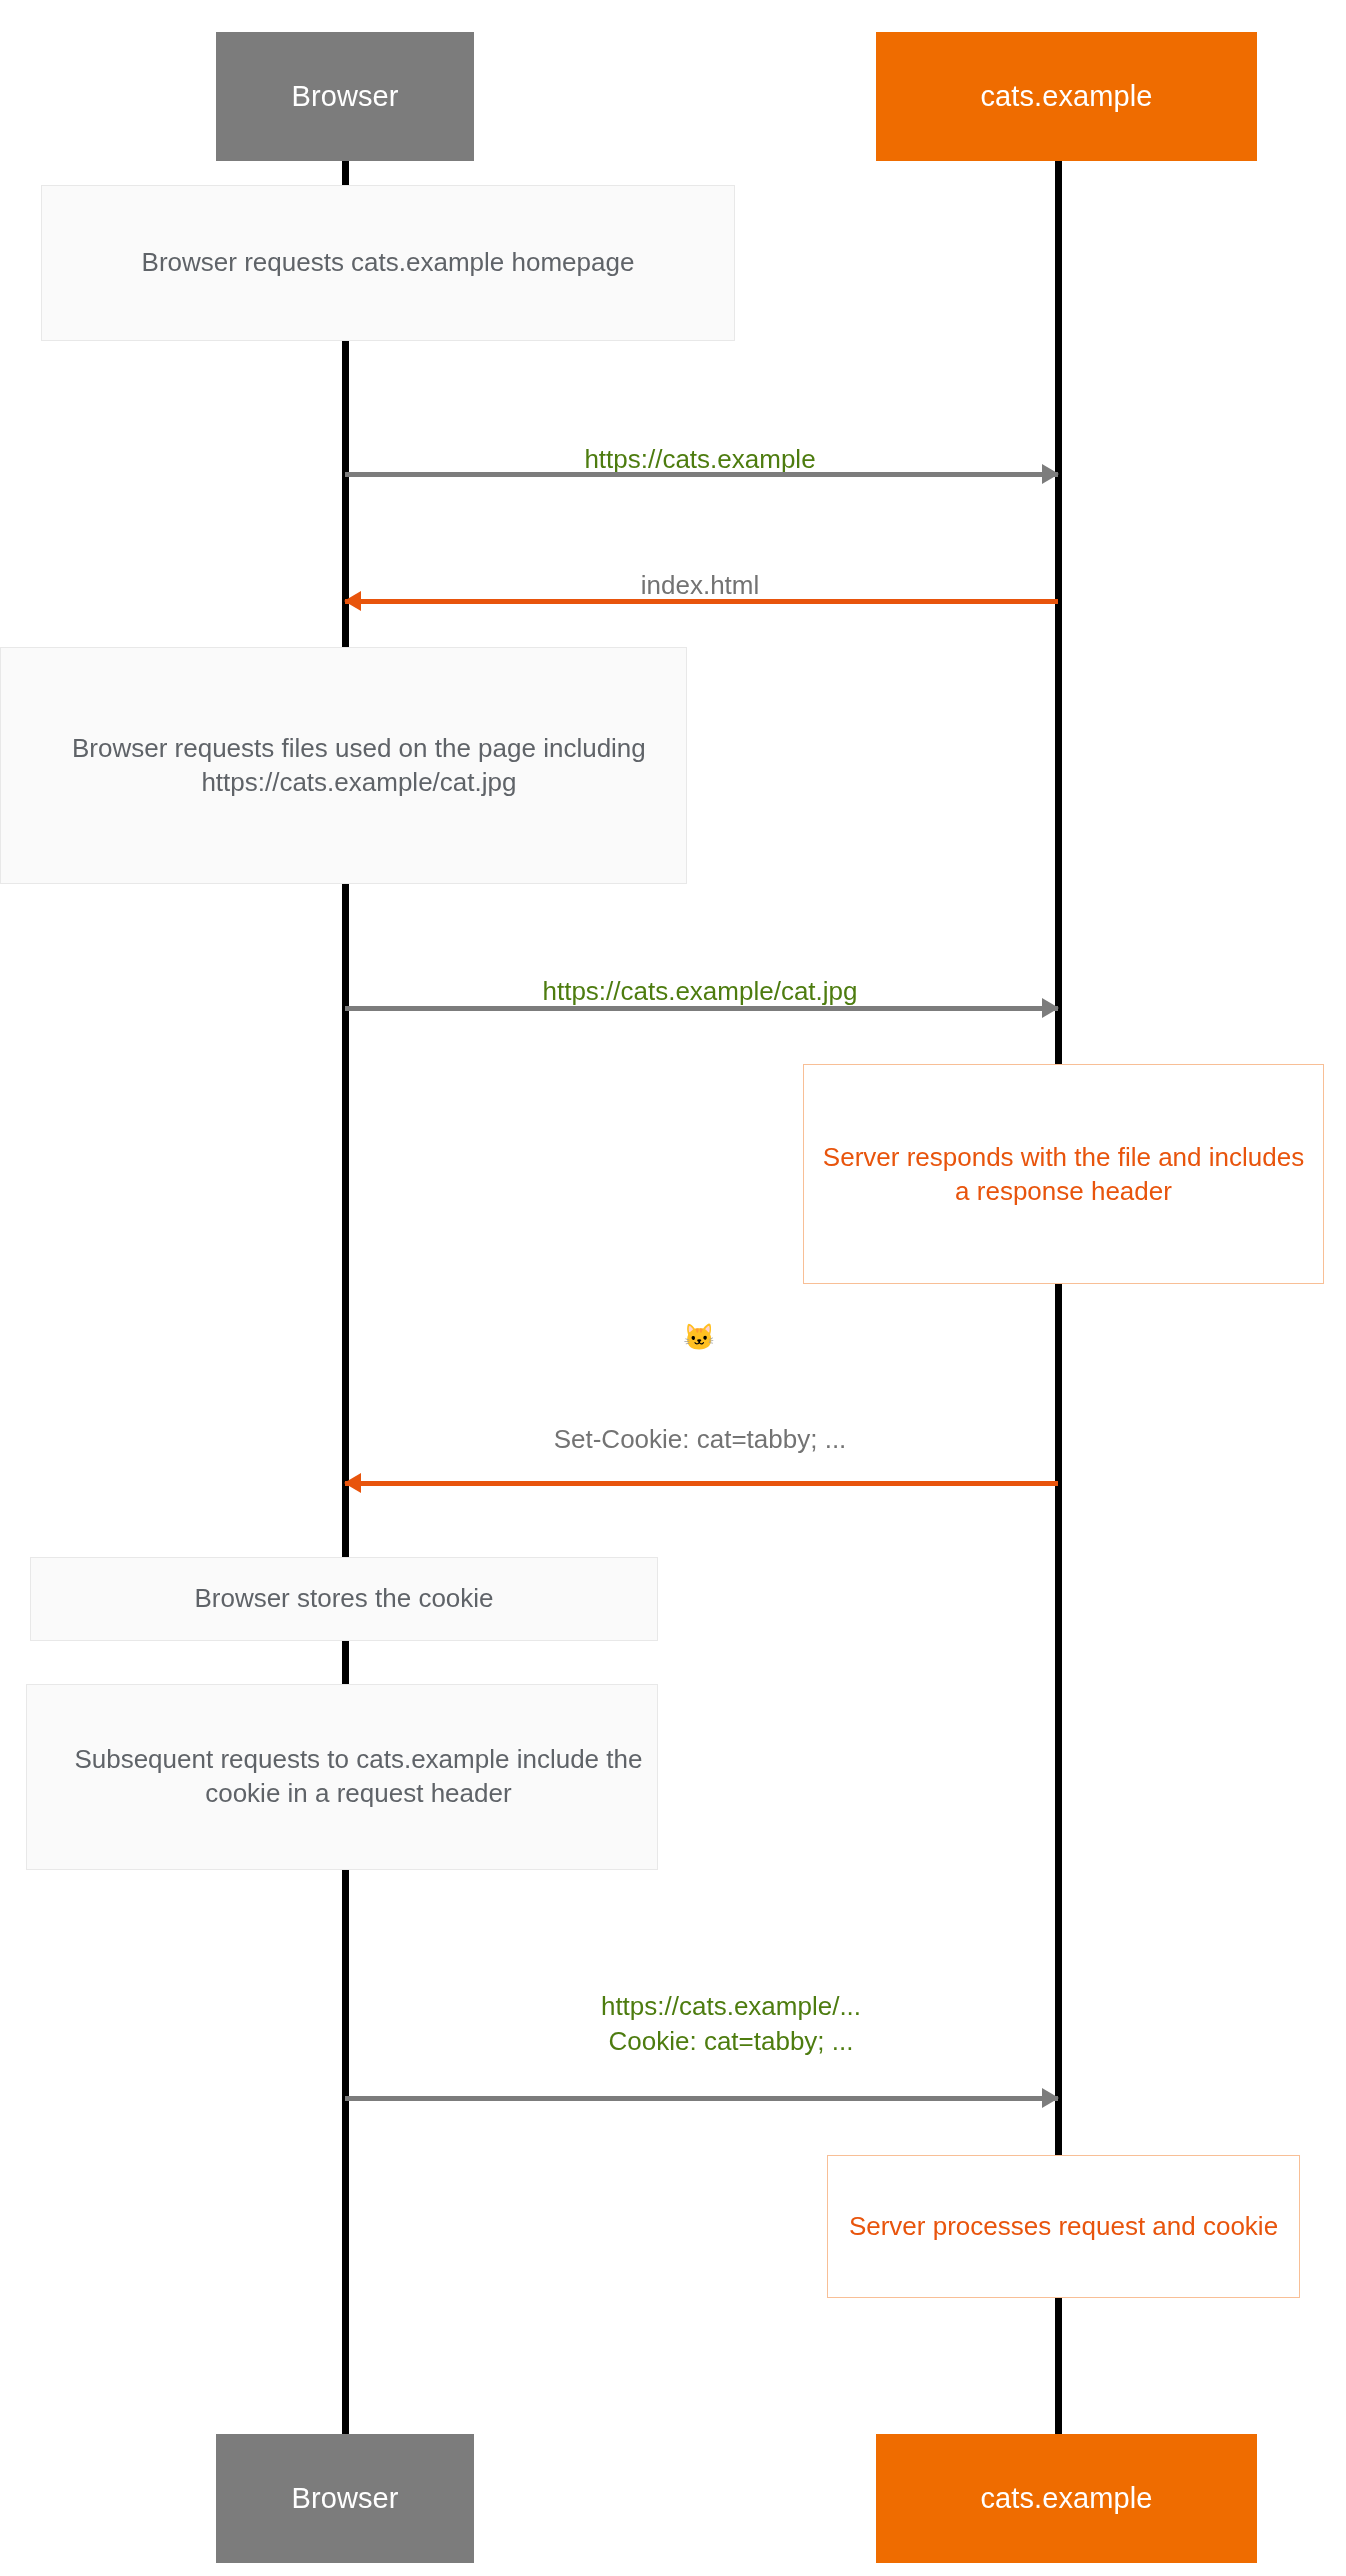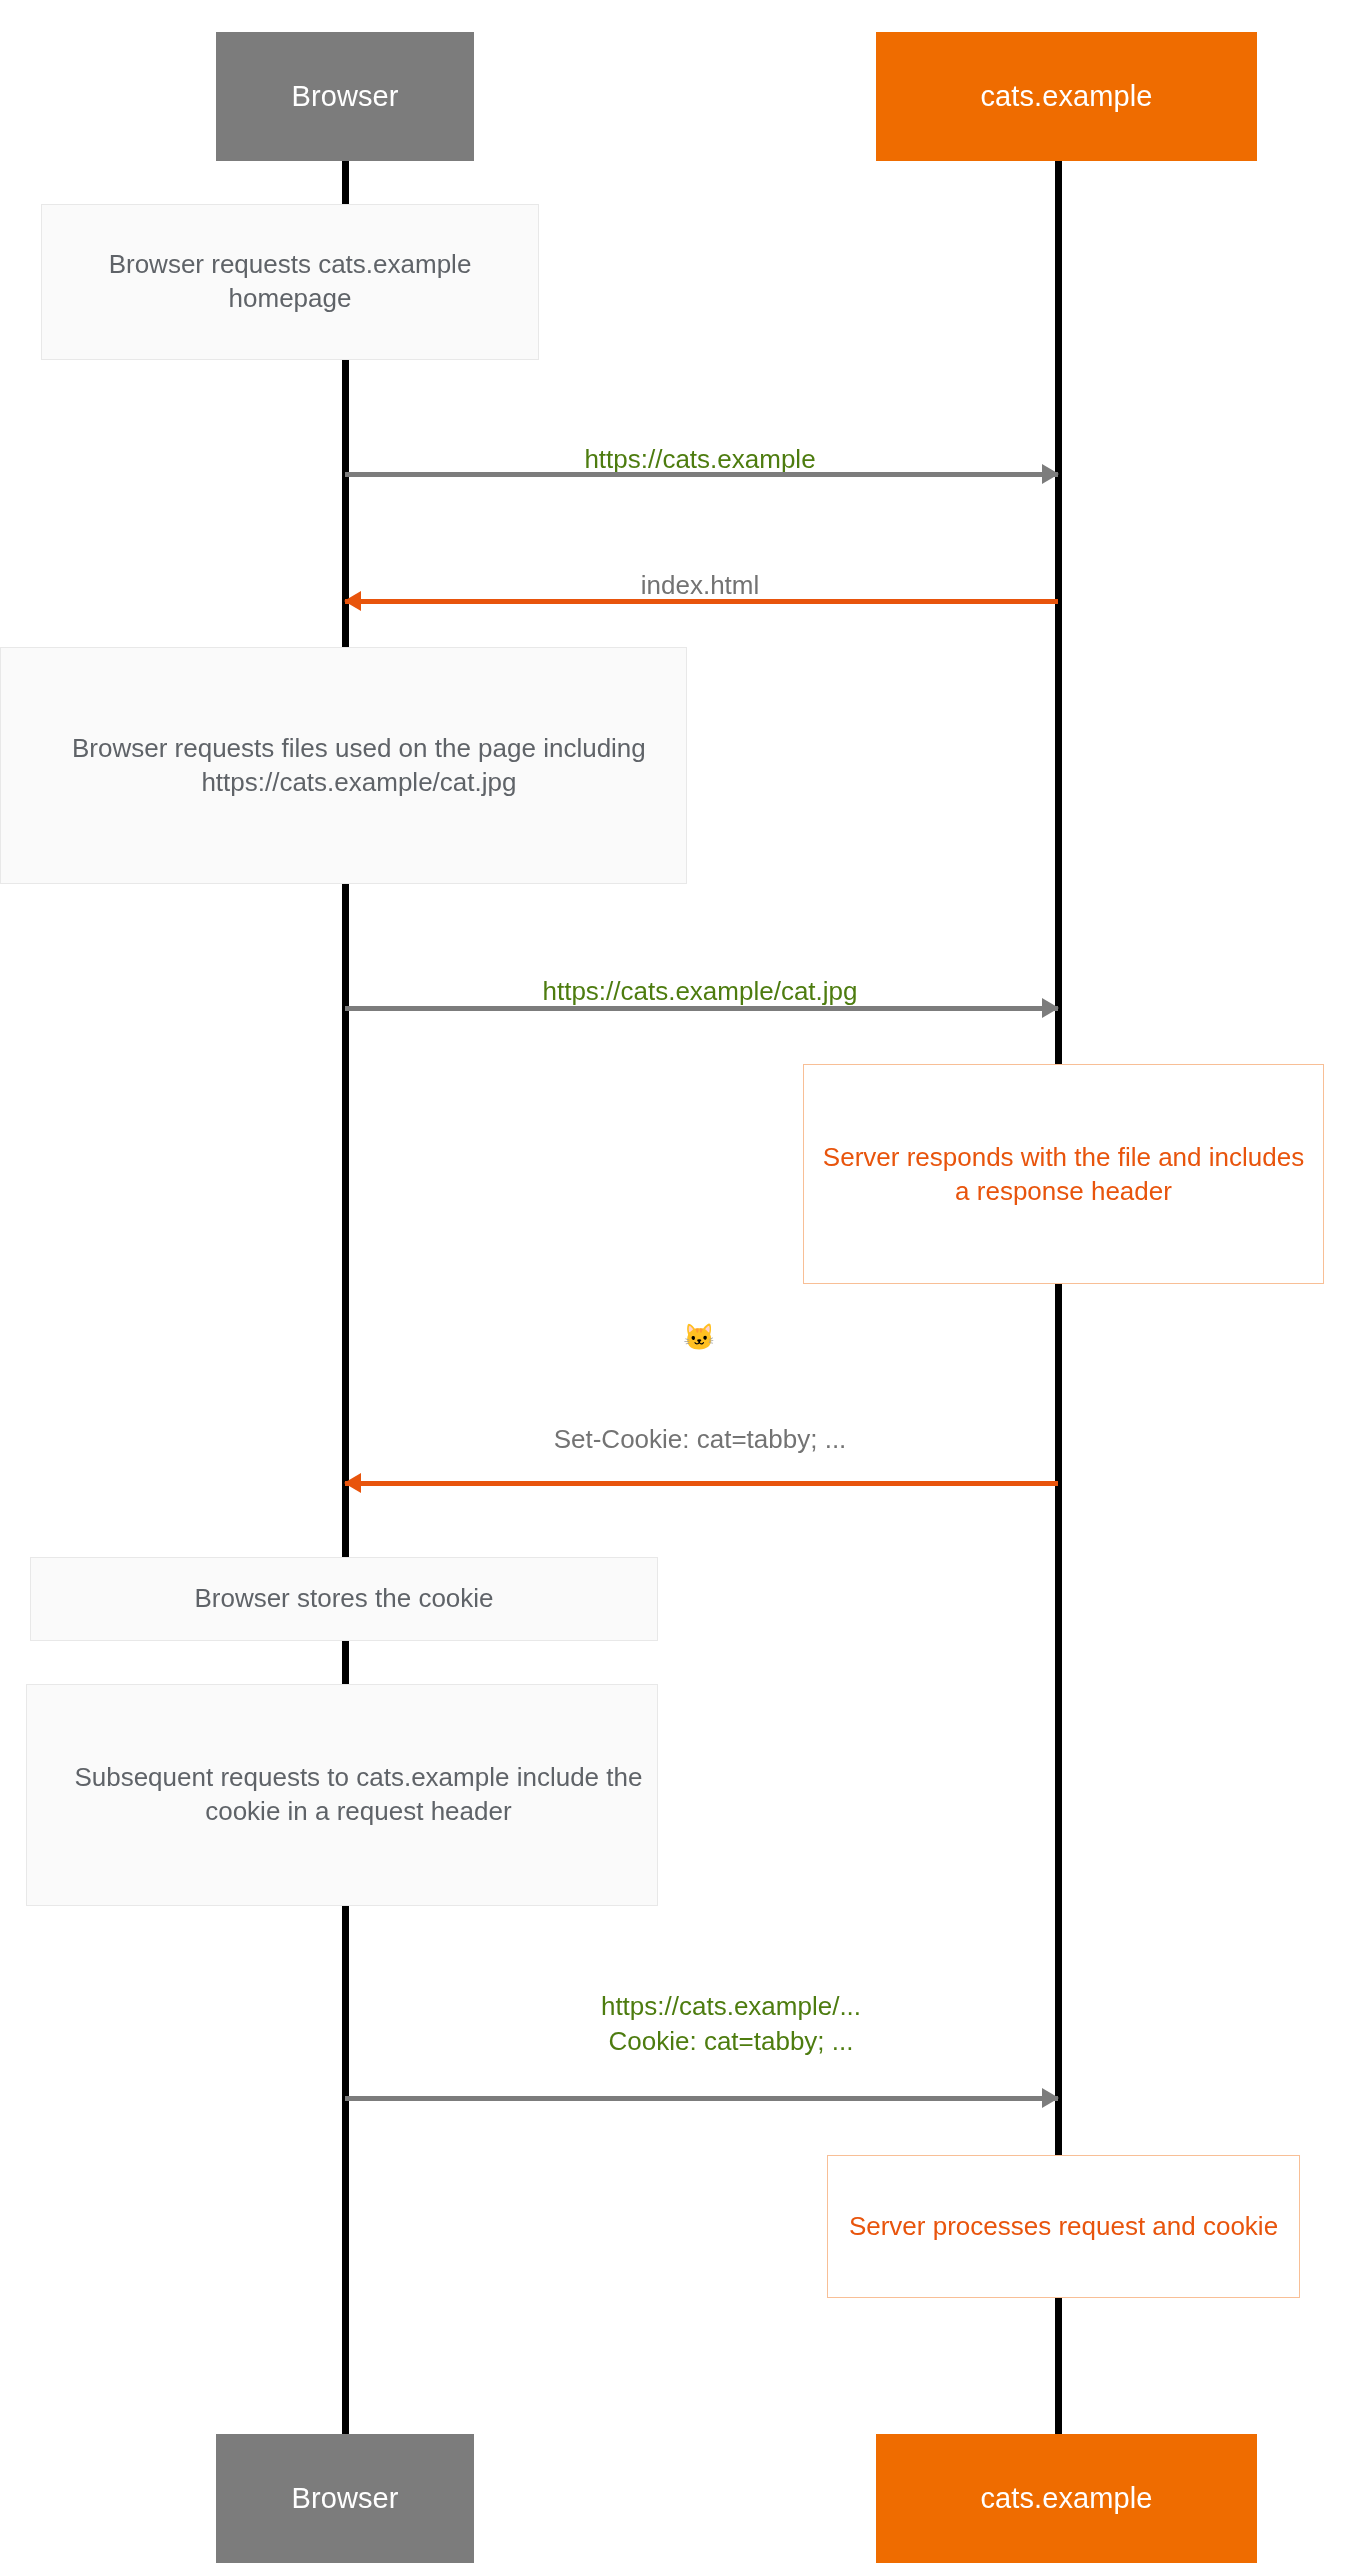--- a/index.html
+++ b/index.html
@@ -131,21 +131,21 @@
   <div class="lifeline" style="left:342px; top:125px; height:2340px;"></div>
   <div class="lifeline" style="left:1055px; top:125px; height:2340px;"></div>
 
   <div class="actor-box actor-browser" style="left:216px; top:0px; width:258px; height:129px;">
     <span>Browser</span>
   </div>
   <div class="actor-box actor-server" style="left:876px; top:0px; width:381px; height:129px;">
     <span>cats.example</span>
   </div>
 
-  <div class="note" style="left:41px; top:185px; width:498px; height:156px;margin-top:19px;">
+  <div class="note" style="left:41px; top:185px; width:694px; height:156px;">
     <span>Browser requests
 cats.example homepage</span>
   </div>
 
   <div class="label grey" style="left:342px; top:408px; width:716px;">
     <span>https://cats.example</span>
   </div>
   <div class="arrow right grey" style="left:345px; top:472px; width:713px;">
     <div class="shaft"></div>
     <div class="head"></div>
@@ -188,21 +188,21 @@
   </div>
   <div class="arrow left orange" style="left:345px; top:1481px; width:713px;">
     <div class="shaft"></div>
     <div class="head"></div>
   </div>
 
   <div class="note" style="left:30px; top:1557px; width:628px; height:84px;">
     <span>Browser stores the cookie</span>
   </div>
 
-  <div class="note" style="left:26px; top:1684px; width:632px; height:222px;padding-left:42px;">
+  <div class="note" style="left:26px; top:1684px; width:632px; height:186px;padding-left:42px;">
     <span>Subsequent requests to
 cats.example include the
 cookie in a request header</span>
   </div>
 
   <div class="label grey" style="left:342px; top:1955px; width:716px;padding-left:31px;">
     <span>https://cats.example/...
 Cookie: cat=tabby; ...</span>
   </div>
   <div class="arrow right grey" style="left:345px; top:2096px; width:713px;">

